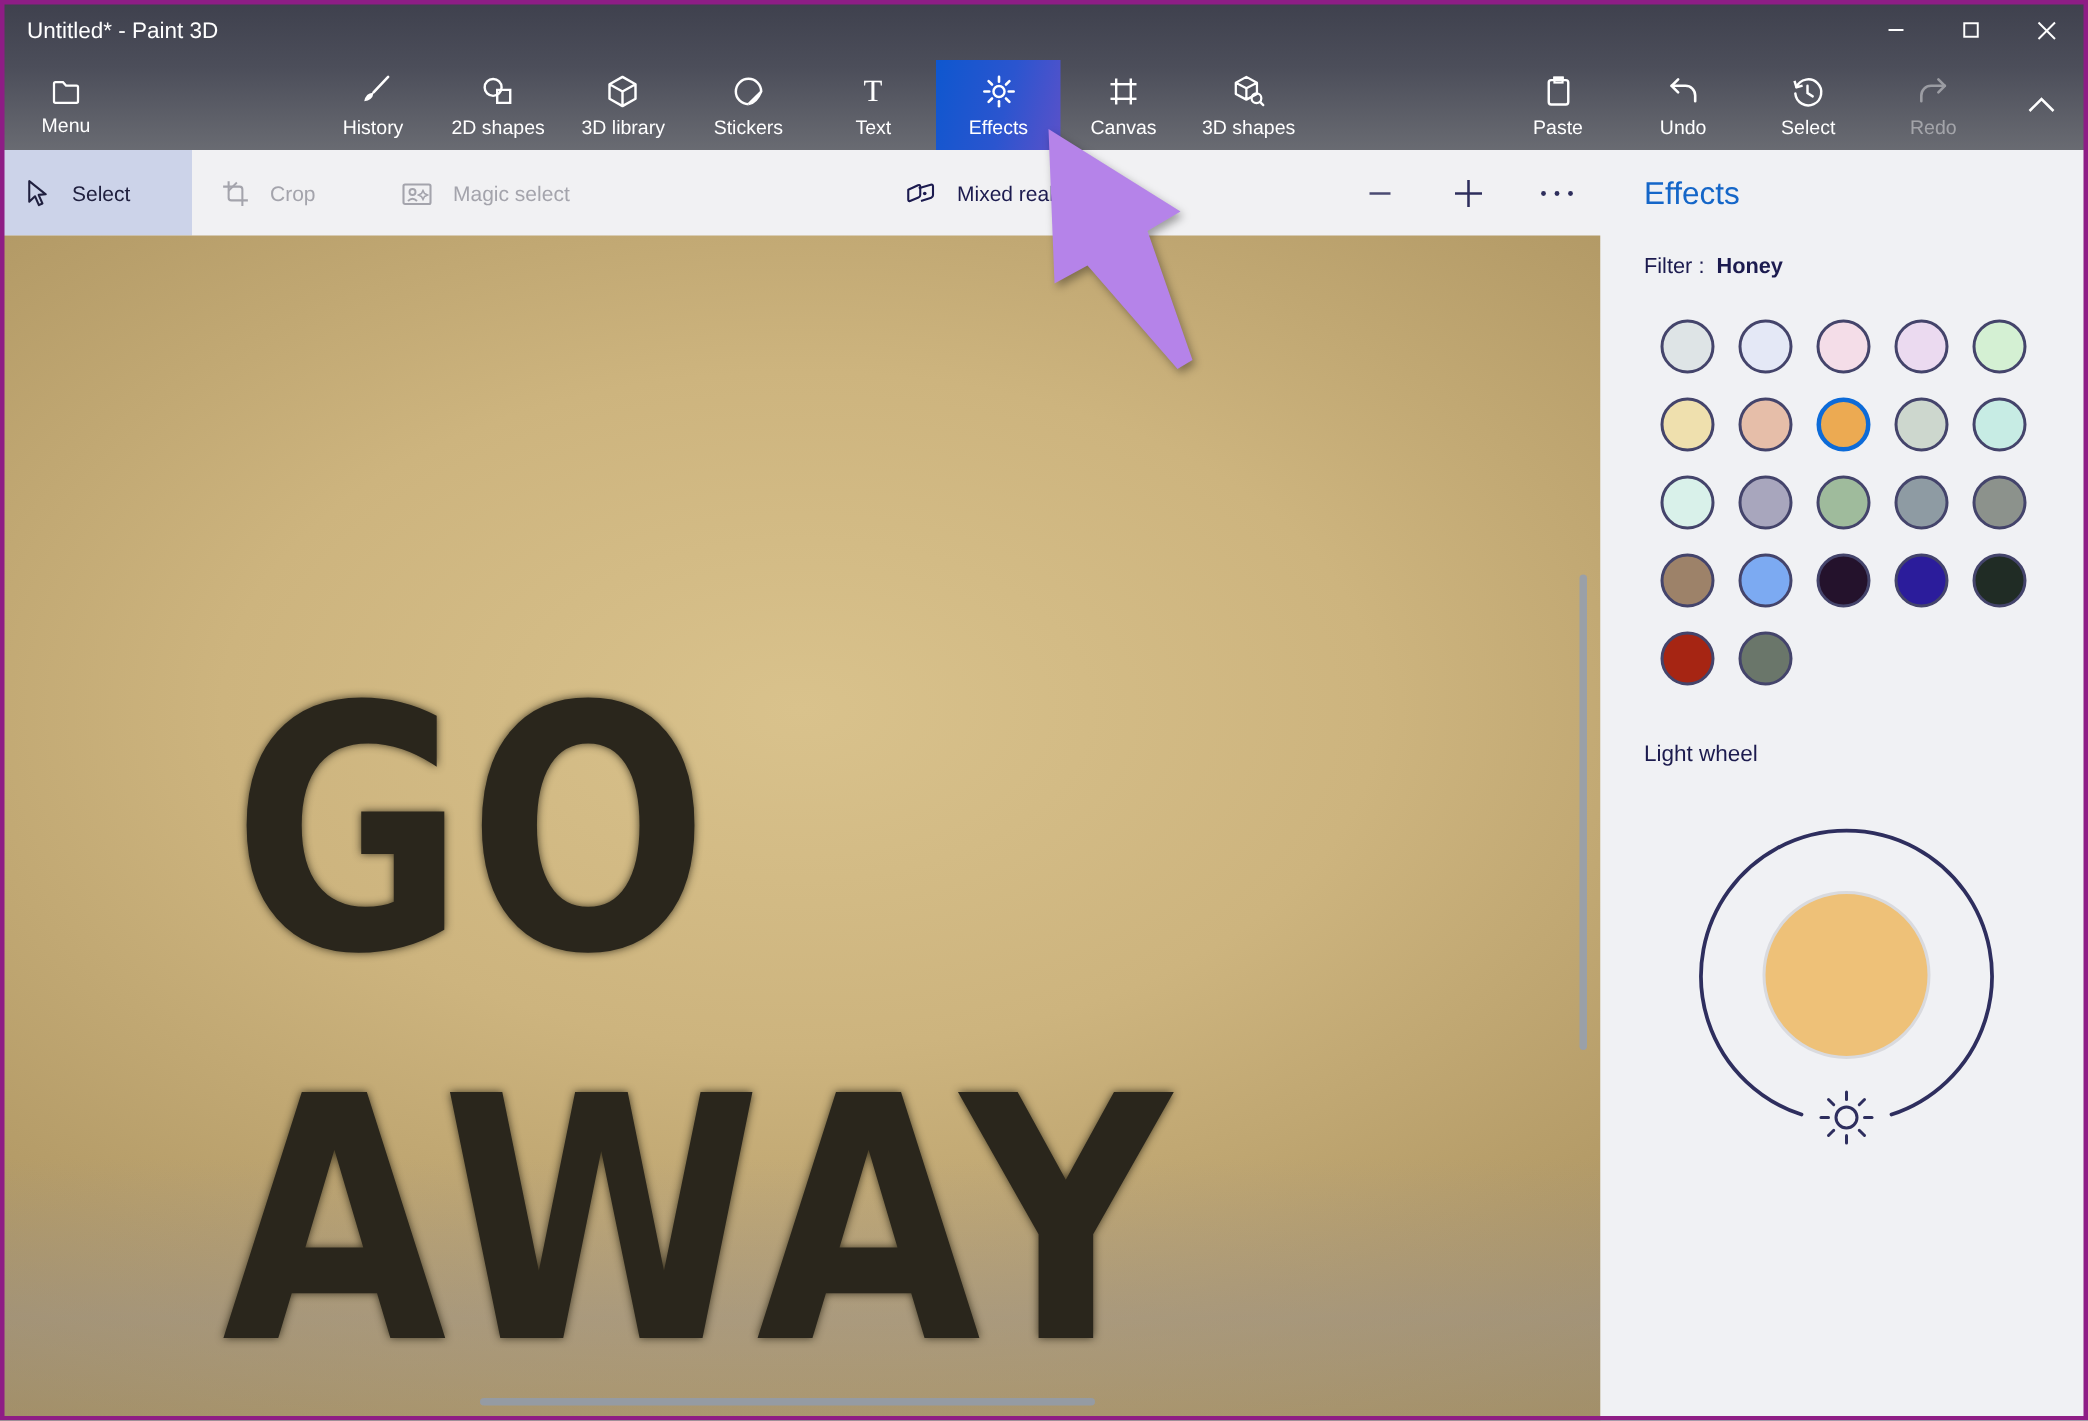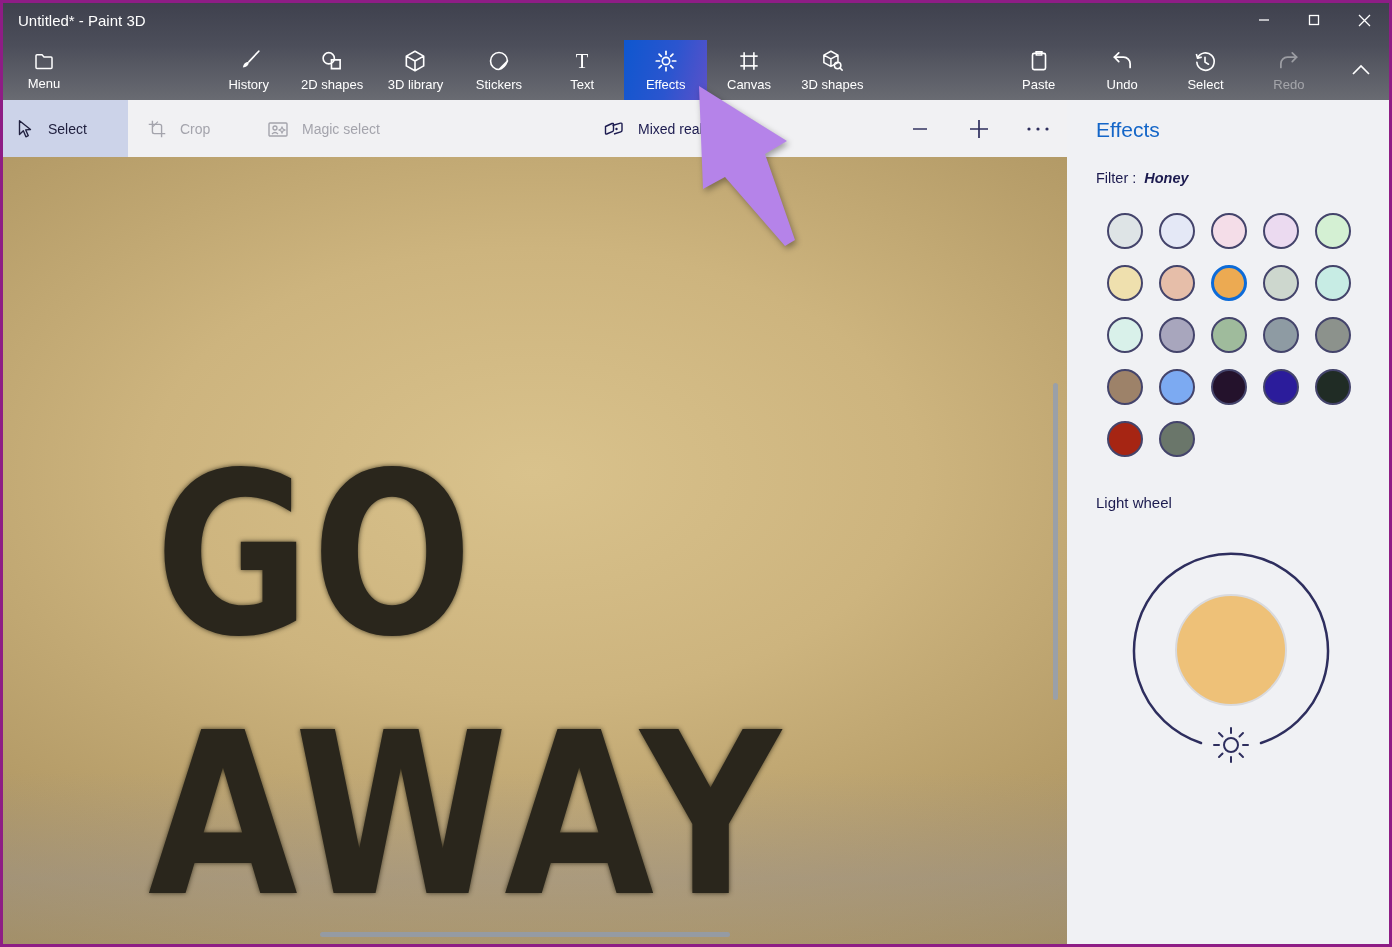--- a/index.html
+++ b/index.html
@@ -50,21 +50,21 @@
     line-height:1;transform-origin:left top;text-shadow:0 0 6px rgba(42,36,20,.85);}
   .canvas-text.go{left:155px;top:286px;font-size:225px;letter-spacing:2px;transform:scaleX(0.84);}
   .canvas-text.away{left:148px;top:546px;font-size:225px;letter-spacing:6px;transform:scaleX(0.86);}
   .vscroll{position:absolute;left:1053px;top:226px;width:5px;height:317px;background:#9aa0a8;border-radius:3px;}
   .hscroll{position:absolute;left:320px;top:775px;width:410px;height:5px;background:#959ba3;border-radius:3px;}
 
   
   .panel{position:absolute;left:1067px;top:100px;width:325px;height:847px;background:#f0f1f4;}
   .panel-title{position:absolute;left:29px;top:18px;font-size:21px;font-weight:normal;color:var(--accent-blue);}
   .filter-row{position:absolute;left:29px;top:70px;font-size:14.5px;color:var(--navy-text);}
-  .filter-row b{margin-left:8px;font-style:italic;}
+  .filter-row b{margin-left:8px;}
   .swatch-grid{position:absolute;left:32px;top:105px;width:268px;display:flex;flex-wrap:wrap;}
   .swatch{width:36px;height:36px;margin:8px;border-radius:50%;border:2px solid #44446b;cursor:pointer;}
   .swatch.selected{border:3px solid var(--selected-ring);}
   .lw-label{position:absolute;left:29px;top:394px;font-size:15px;color:var(--navy-text);}
   .wheel-svg{position:absolute;left:53px;top:440px;}
 
   
   .arrow-overlay{position:absolute;inset:0;z-index:40;pointer-events:none;}
 </style>
 </head>

